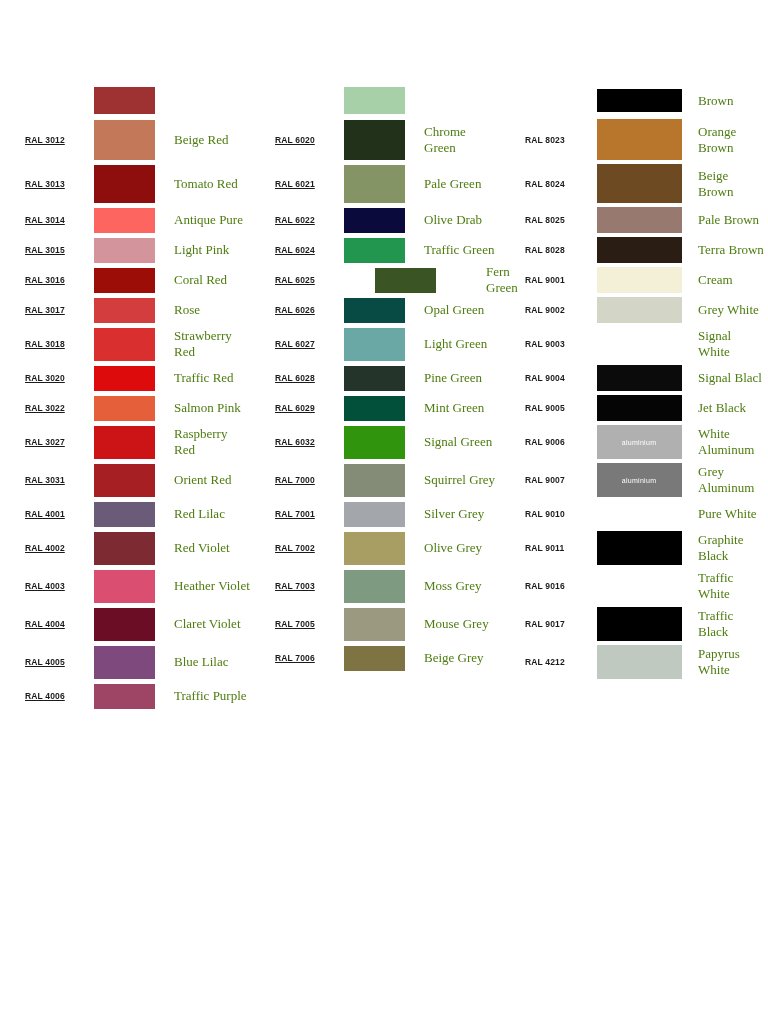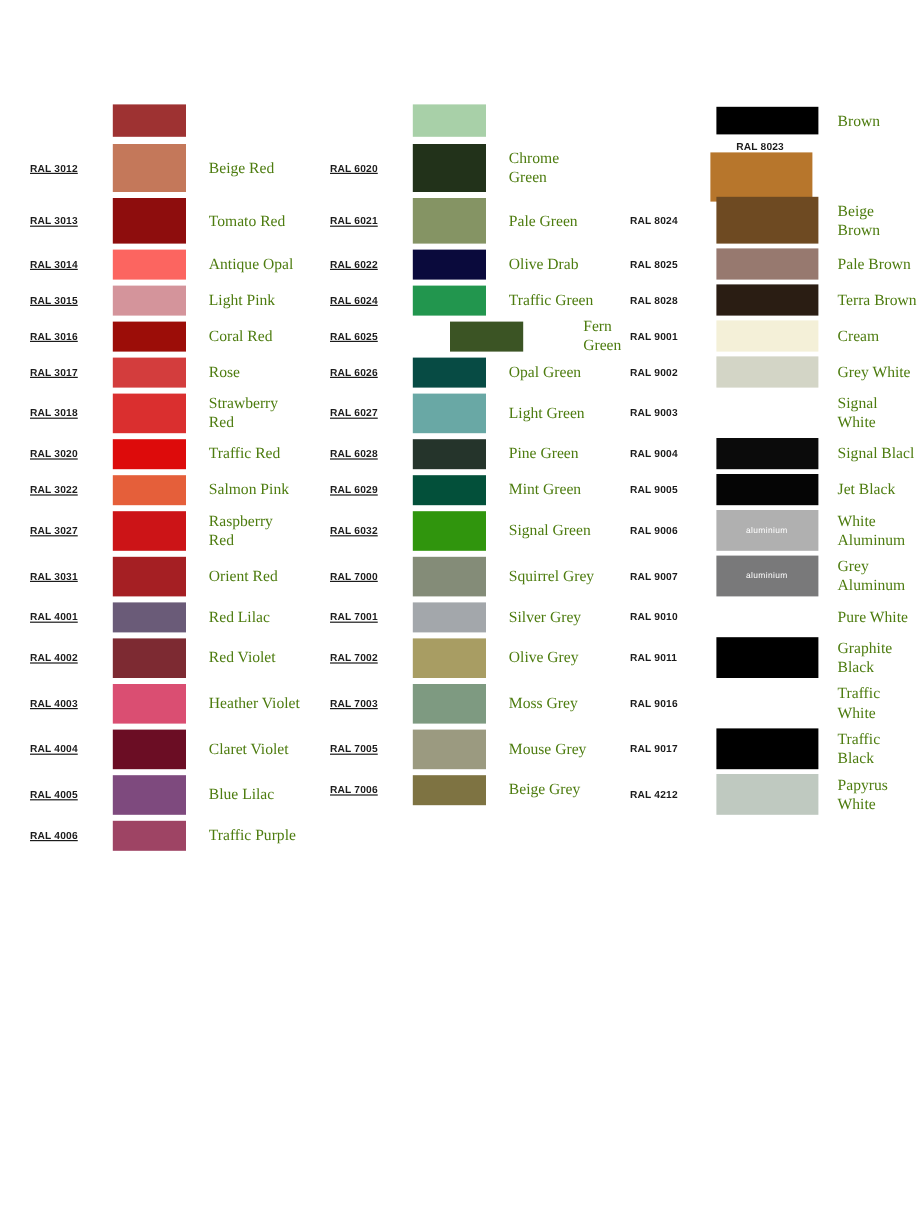--- a/index.html
+++ b/index.html
@@ -138,21 +138,21 @@
           <div class="swatch-cell">
             <div class="swatch" style="height: 38px; background: rgb(142, 13, 13);"></div>
           </div>
           <div class="name">Tomato Red</div>
         </div>
         <div class="row" style="height: 30px;">
           <div class="code">RAL 3014</div>
           <div class="swatch-cell">
             <div class="swatch" style="height: 25px; background: rgb(252, 101, 96);"></div>
           </div>
-          <div class="name">Antique Opal</div>
+          <div class="name">Antique Pure</div>
         </div>
         <div class="row" style="height: 30px;">
           <div class="code">RAL 3015</div>
           <div class="swatch-cell">
             <div class="swatch" style="height: 25px; background: rgb(212, 148, 155);"></div>
           </div>
           <div class="name">Light Pink</div>
         </div>
         <div class="row" style="height: 30px;">
           <div class="code">RAL 3016</div>
@@ -368,21 +368,21 @@
         </div>
       </div>
       <div class="col col-3">
         <div class="row" style="height: 33px;">
           <div class="code"></div>
           <div class="swatch-cell">
             <div class="swatch" style="height: 23px; background: rgb(0, 0, 0);"></div>
           </div>
           <div class="name clip">Brown</div>
         </div>
-        <div class="row" style="height: 45px; flex-direction: column;">
+        <div class="row" style="height: 45px;">
           <div class="code">RAL 8023</div>
           <div class="swatch-cell">
             <div class="swatch" style="height: 41px; background: rgb(183, 118, 44);"></div>
           </div>
           <div class="name">Orange
 Brown</div>
         </div>
         <div class="row" style="height: 43px;">
           <div class="code">RAL 8024</div>
           <div class="swatch-cell">

